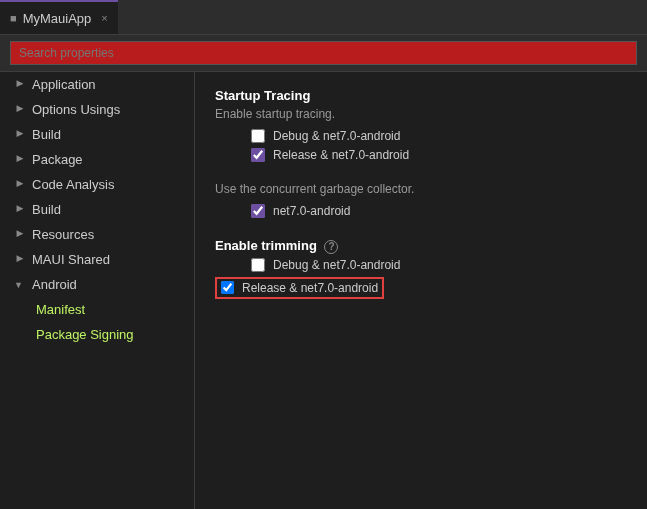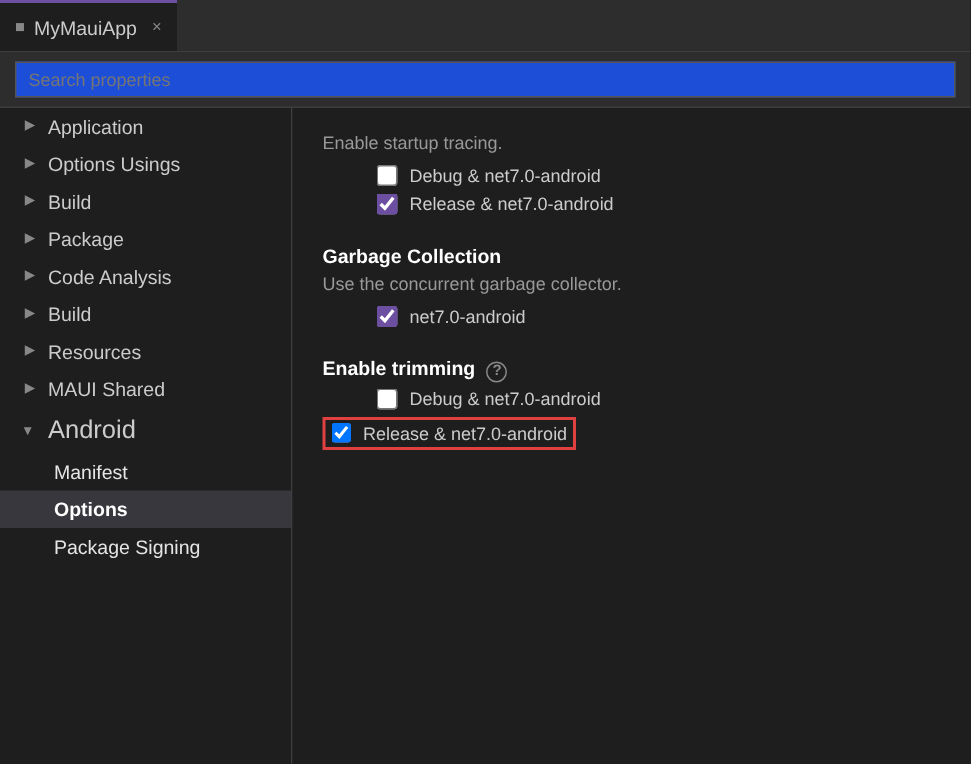--- a/index.html
+++ b/index.html
@@ -44,21 +44,21 @@
     }
 
     
     .search-bar {
       background: #2d2d2d;
       padding: 6px 10px;
       border-bottom: 1px solid #3e3e3e;
     }
     .search-bar input {
       width: 100%;
-      background: #1d4ed8;
+      background: #b91c1c;
       border: 1px solid #555;
       color: #cccccc;
       padding: 4px 8px;
       font-size: 12px;
       outline: none;
     }
 
     
     .main {
       display: flex;
@@ -100,31 +100,31 @@
     
     .android-group {
       padding-left: 0;
     }
     .android-header {
       display: flex;
       align-items: center;
       padding: 5px 10px 5px 14px;
       cursor: pointer;
       color: #cccccc;
-      font-size: 17px;
+      font-size: 13px;
       gap: 6px;
     }
     .android-header .arrow { width: 12px; font-size: 9px; color: #888; }
 
     .android-children .sidebar-subitem {
       display: flex;
       align-items: center;
       padding: 5px 10px 5px 36px;
       cursor: pointer;
-      color: #e5e5e5;
+      color: #bef264;
       font-size: 13px;
     }
     .android-children .sidebar-subitem.active {
       background: #37373d;
       font-weight: bold;
       color: #ffffff;
     }
 
     
     .content {
@@ -256,47 +256,44 @@
 
     <div class="android-group">
       <div class="android-header">
         <span class="arrow arrow-down"></span>
         <span>Android</span>
       </div>
       <div class="android-children">
         <div class="sidebar-subitem">
           <span>Manifest</span>
         </div>
-        <div class="sidebar-subitem active">
-          <span>Options</span>
-        </div>
         <div class="sidebar-subitem">
           <span>Package Signing</span>
         </div>
       </div>
     </div>
 
   </div>
 
   <div class="content">
 
     <div class="section">
+      <div class="section-title">Startup Tracing</div>
       <div class="section-desc">Enable startup tracing.</div>
       <div class="checkbox-row">
         <input type="checkbox" id="st-debug" style="">
         <label for="st-debug">Debug &amp; net7.0-android</label>
       </div>
       <div class="checkbox-row">
         <input type="checkbox" id="st-release" checked="" style="">
         <label for="st-release">Release &amp; net7.0-android</label>
       </div>
     </div>
 
     <div class="section">
-      <div class="section-title">Garbage Collection</div>
       <div class="section-desc">Use the concurrent garbage collector.</div>
       <div class="checkbox-row">
         <input type="checkbox" id="gc-net7" checked="" style="">
         <label for="gc-net7">net7.0-android</label>
       </div>
     </div>
 
     <div class="section">
       <div class="section-title">
         Enable trimming

